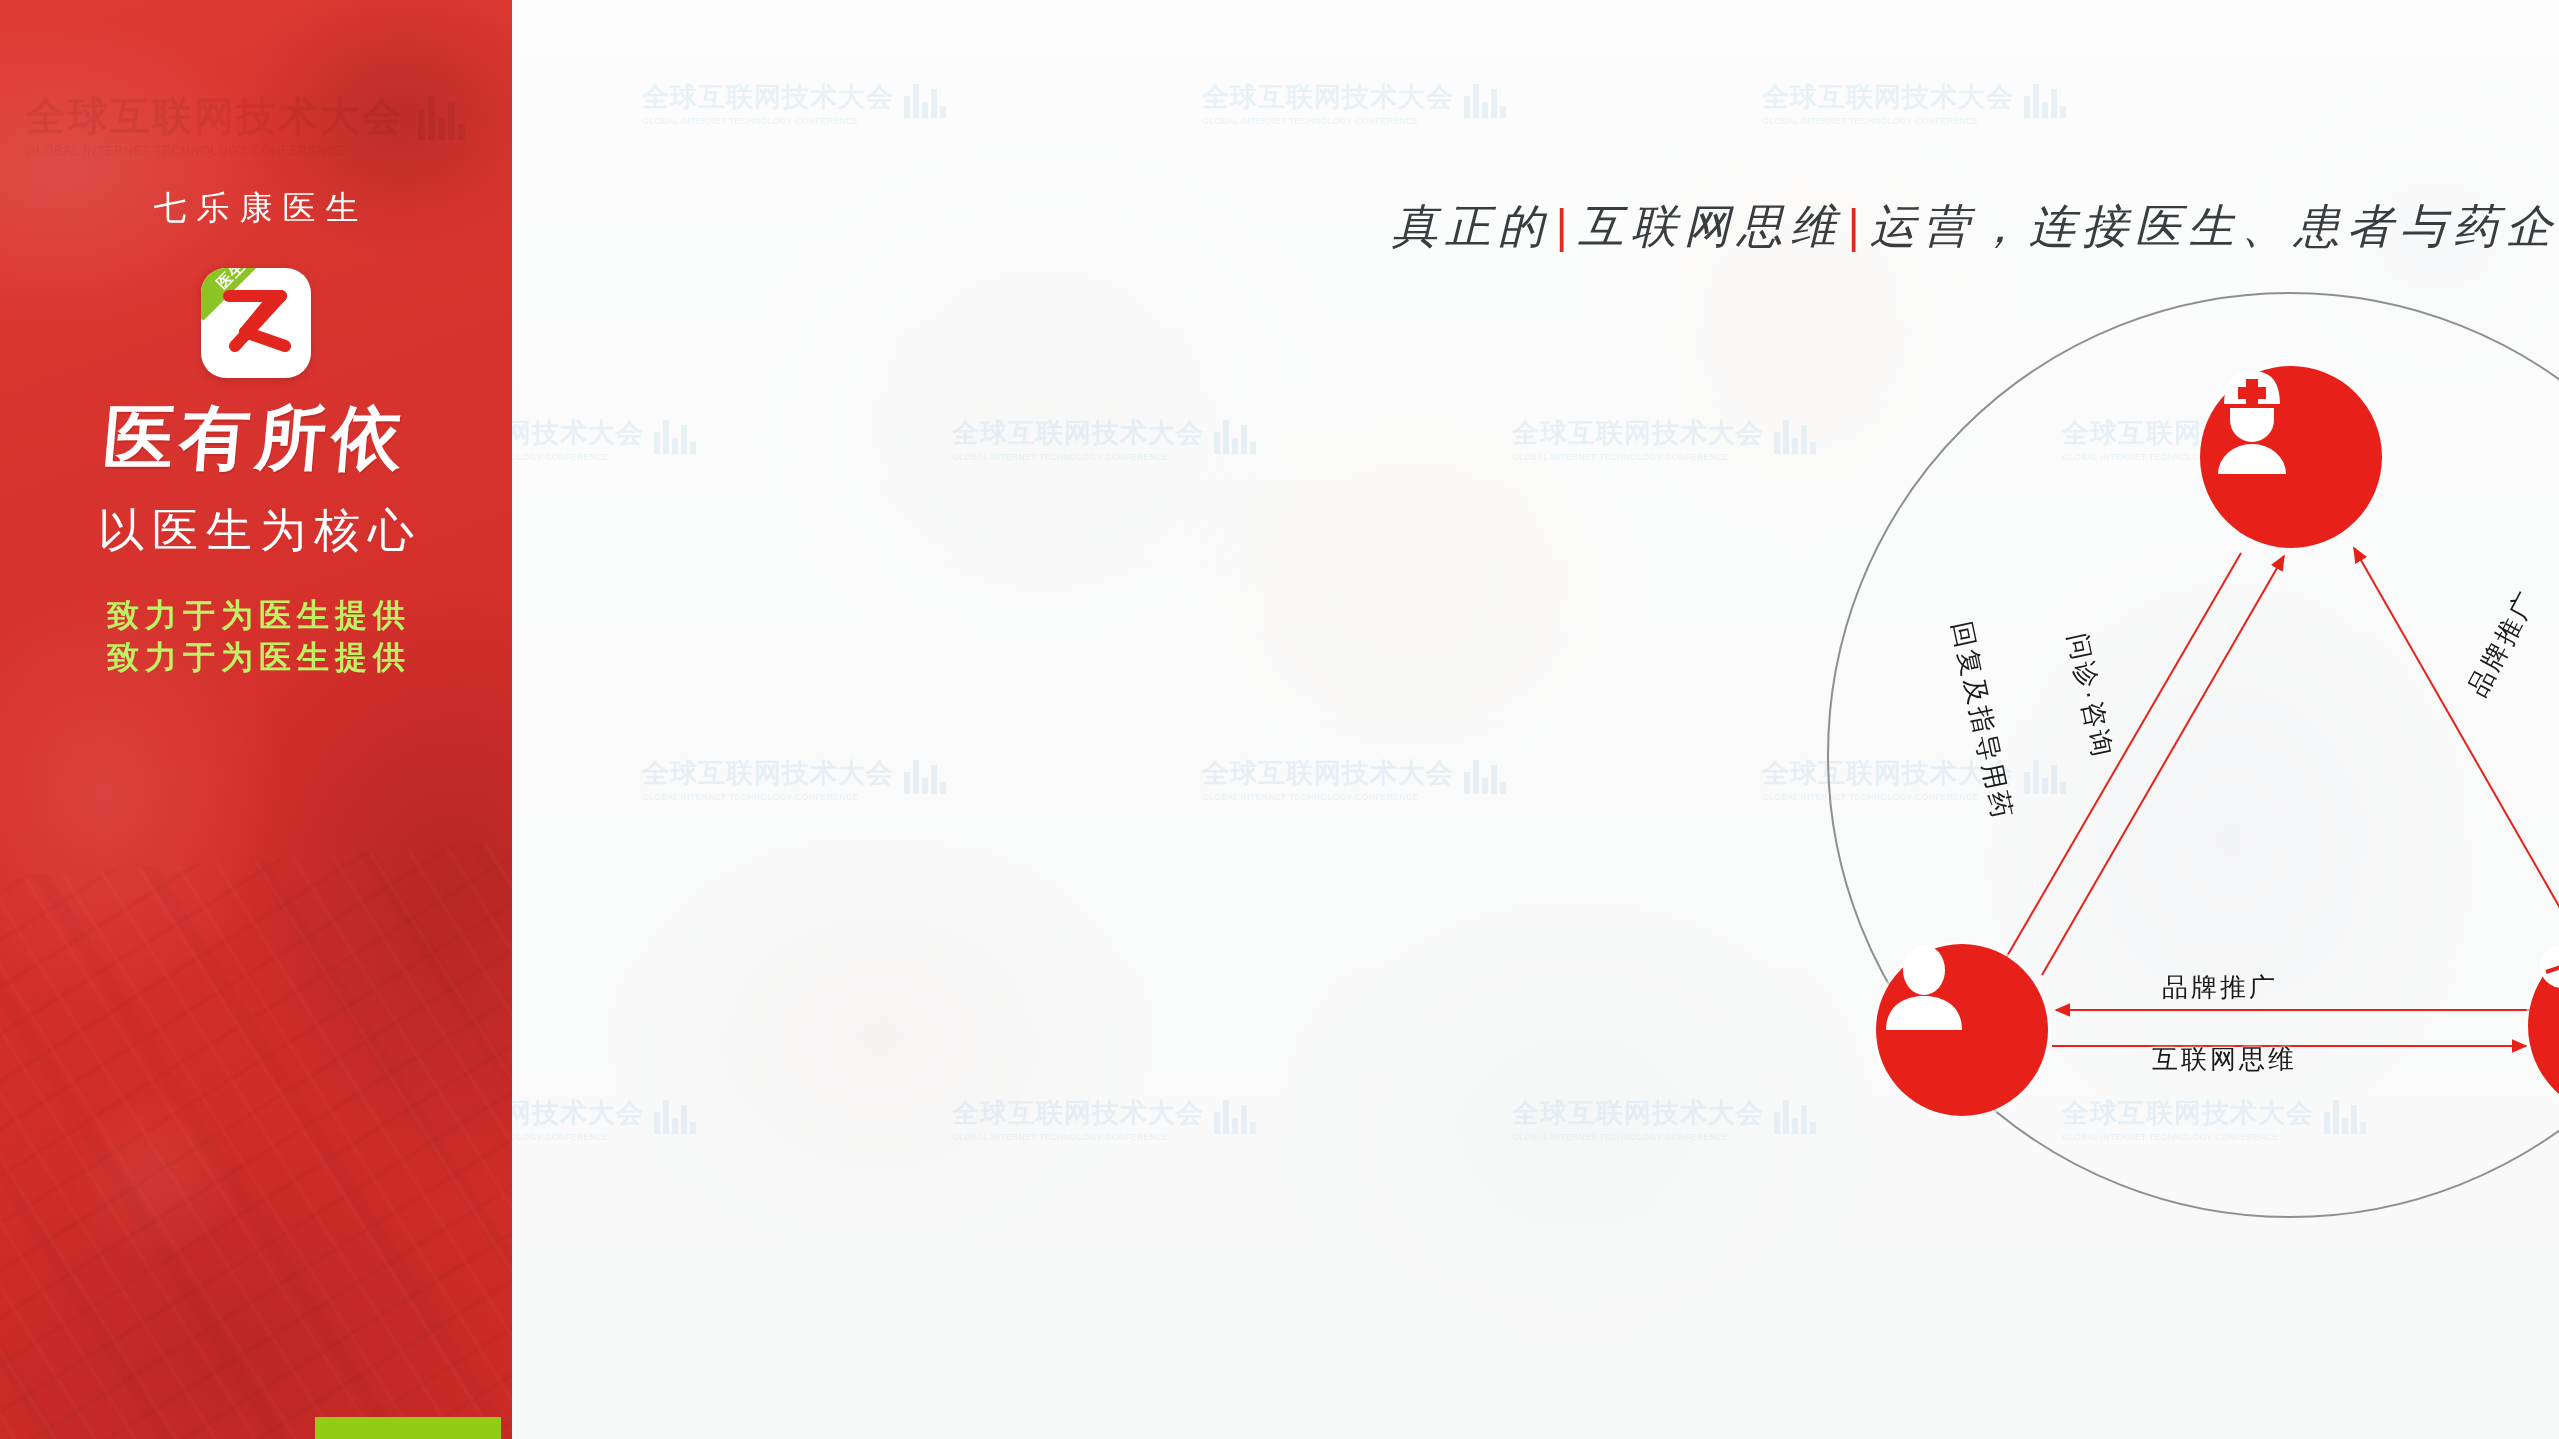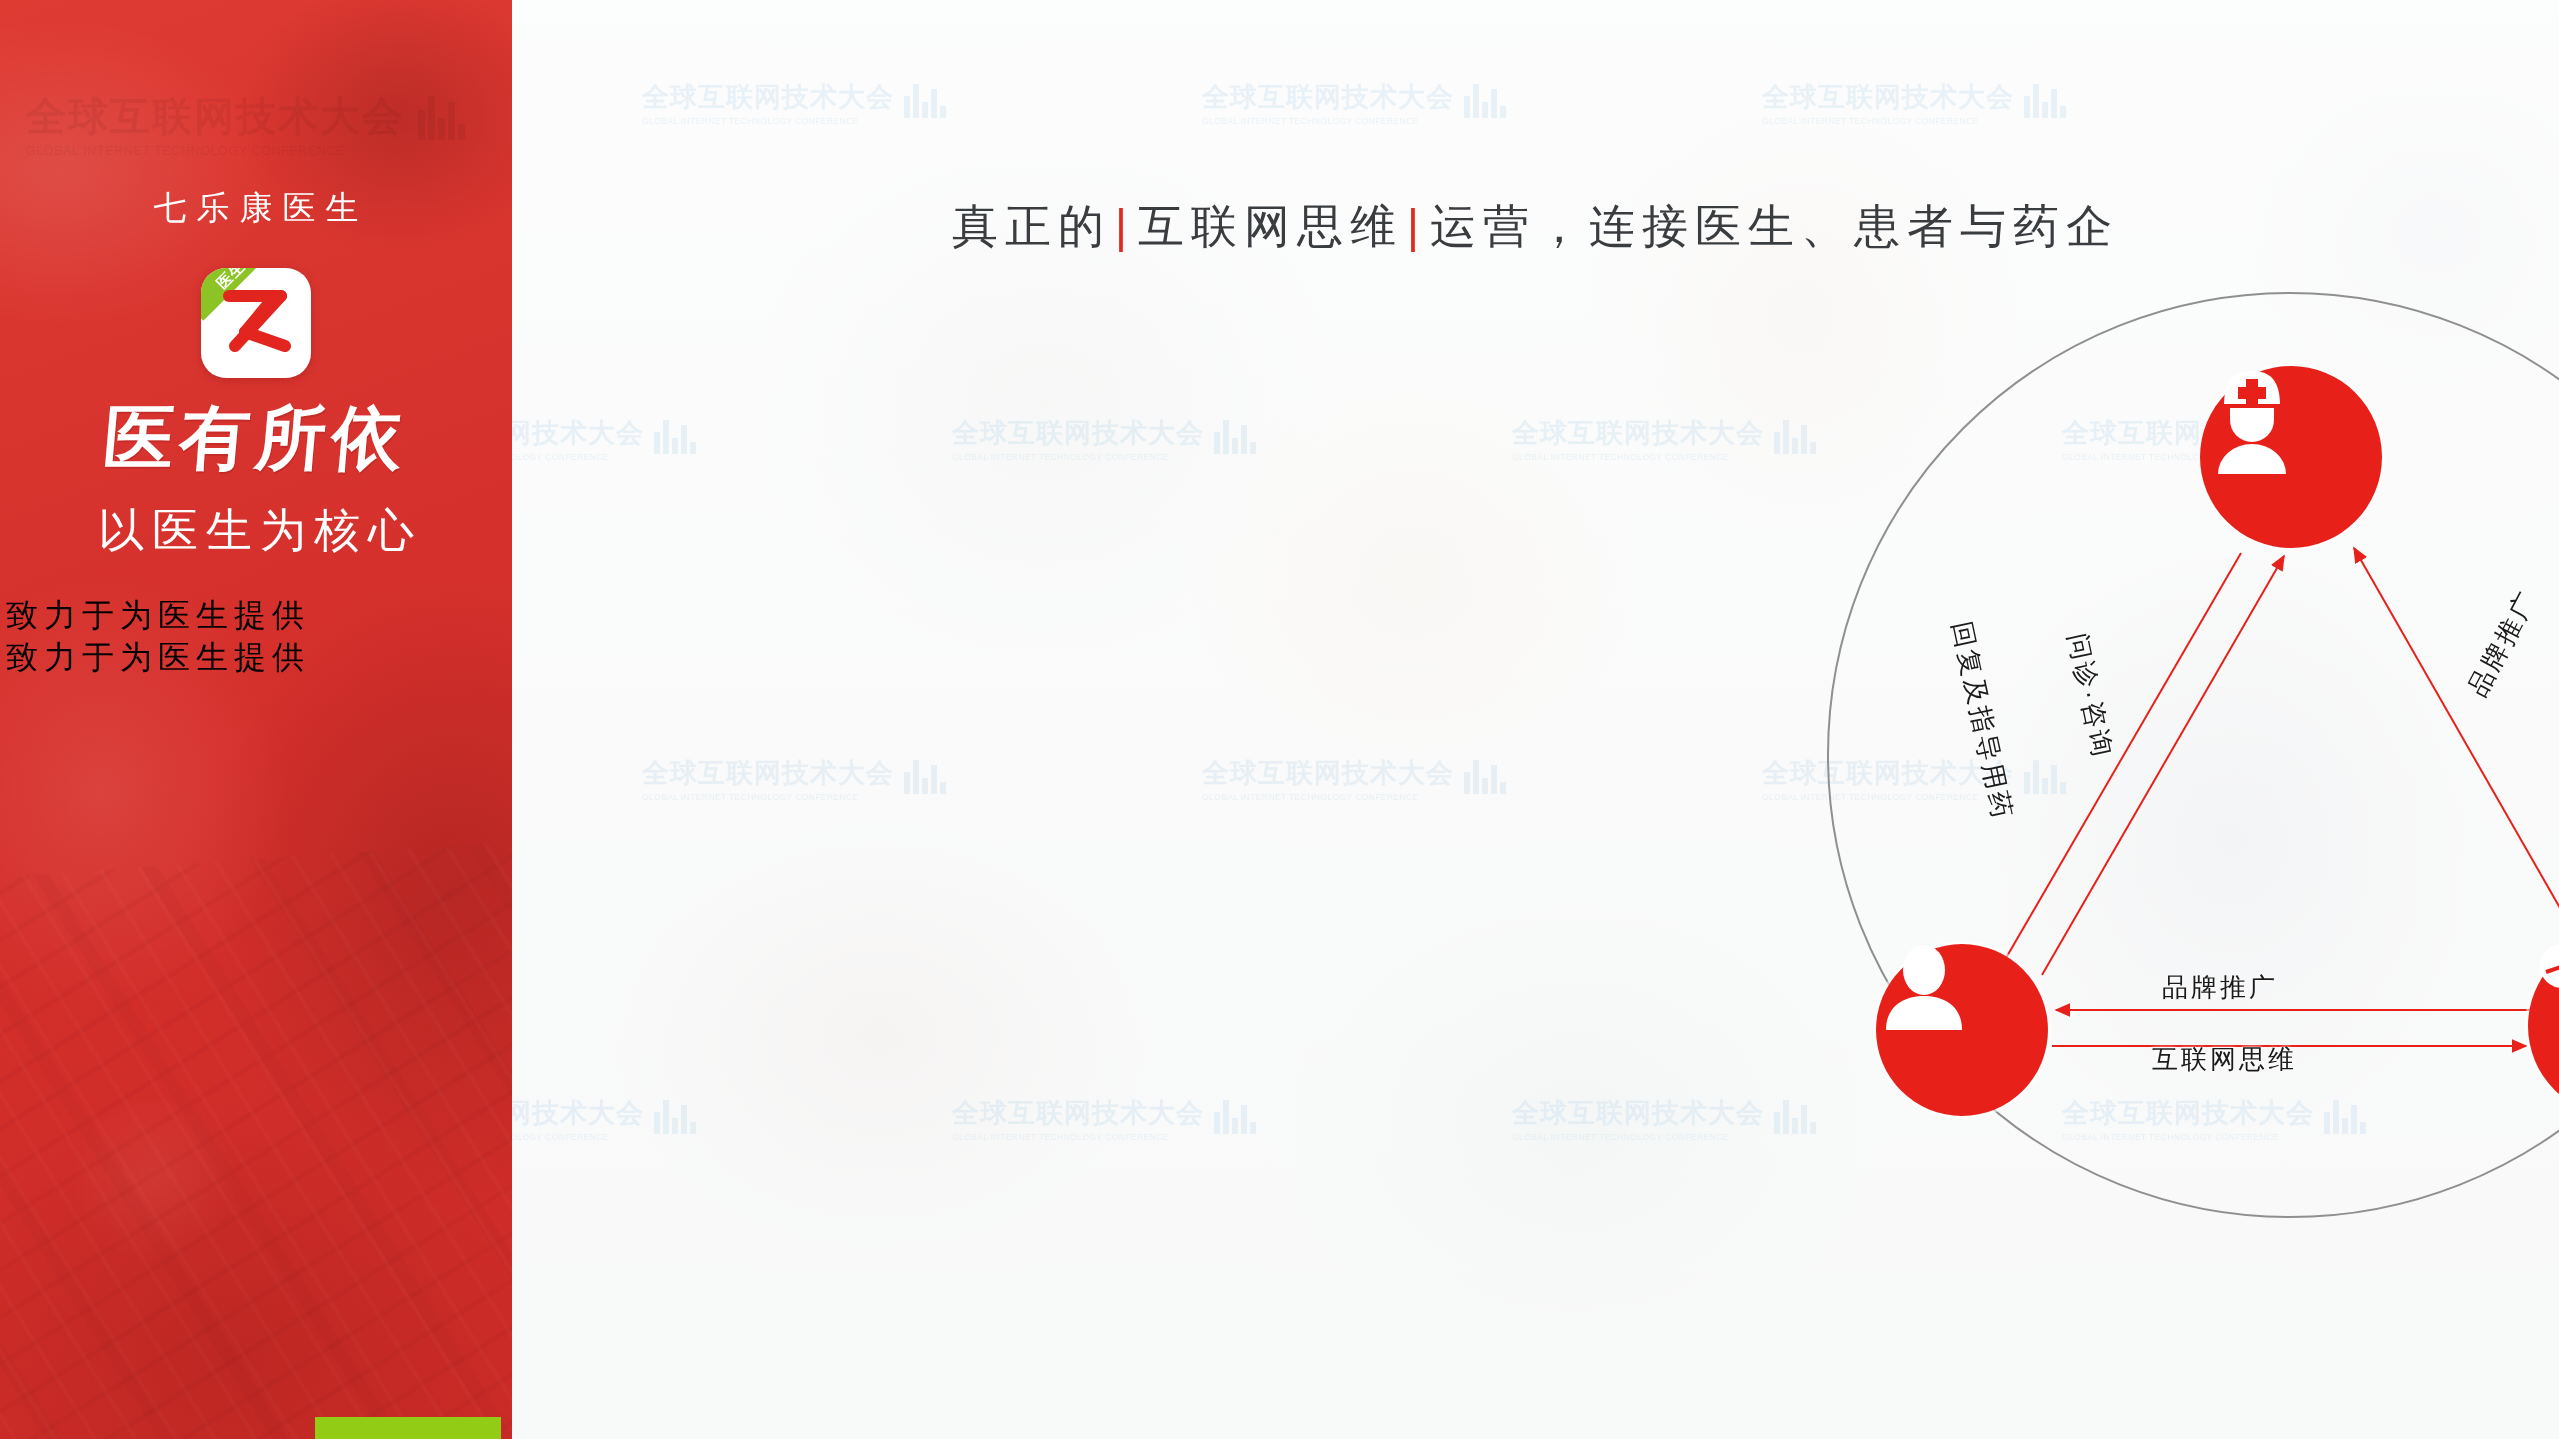--- a/index.html
+++ b/index.html
@@ -76,23 +76,23 @@
     color:#fff;font-size:70px;font-weight:700;letter-spacing:6px;
     font-family:"DejaVu Serif","Liberation Serif",serif;
     transform:skewX(-5deg);
     text-shadow:1px 2px 0 rgba(140,20,18,.25);
   }
   .headline{
     position:absolute;top:500px;left:0;width:100%;text-align:center;
     color:#ffffff;font-size:46px;letter-spacing:8px;text-indent:8px;font-weight:400;
   }
   .subline{
-    position:absolute;top:594px;left:0;width:100%;
-    color:#000000;font-size:32px;letter-spacing:6px;line-height:1.32;
-    text-indent:6px;font-weight:400;
+    position:absolute;top:594px;left:0;width:100%;text-align:center;
+    color:#bef264;font-size:32px;letter-spacing:6px;line-height:1.32;
+    text-indent:6px;font-weight:700;
   }
   .green-bar{
     position:absolute;left:315px;bottom:0;width:186px;height:22px;background:#93cc14;
   }
 
   
   .right-panel{
     position:relative;flex:1 1 auto;height:1439px;overflow:hidden;
     background:#eceef0;
   }
@@ -116,22 +116,22 @@
   }
   .wm-tile .wm-cn{font-size:27px;font-weight:700;letter-spacing:1px;line-height:1;white-space:nowrap;}
   .wm-tile .wm-en{font-size:8.5px;letter-spacing:.4px;white-space:nowrap;display:block;margin-top:5px;}
   .wm-tile .wm-bars{height:34px;gap:3px;margin-left:2px;}
   .wm-tile .wm-bars i{width:6px;background:#bcd9ea;}
   .wm-tile .wm-bars i:nth-child(1){height:22px}.wm-tile .wm-bars i:nth-child(2){height:34px}
   .wm-tile .wm-bars i:nth-child(3){height:16px}.wm-tile .wm-bars i:nth-child(4){height:29px}
   .wm-tile .wm-bars i:nth-child(5){height:12px}
 
   .page-title{
-    position:absolute;top:196px;left:0;width:100%;text-align:center;
-    font-size:46px;color:#3a3d40;letter-spacing:7px;white-space:nowrap;font-weight:400;z-index:6;
+    position:absolute;top:196px;left:0;width:100%;text-align:right;
+    font-size:46px;color:#3a3d40;letter-spacing:7px;white-space:nowrap;font-weight:400;z-index:6;font-style:italic;
   }
   .page-title .sep{color:#e02a20;margin:0 4px;font-weight:400;}
 
   .diagram{position:absolute;left:0;top:0;width:100%;height:100%;z-index:5;}
   .diagram svg{position:absolute;left:0;top:0;}
 
   .node{
     position:absolute;border-radius:50%;background:#e8201a;
     display:flex;align-items:center;justify-content:center;
     box-shadow:0 0 0 3px rgba(255,255,255,.55);

